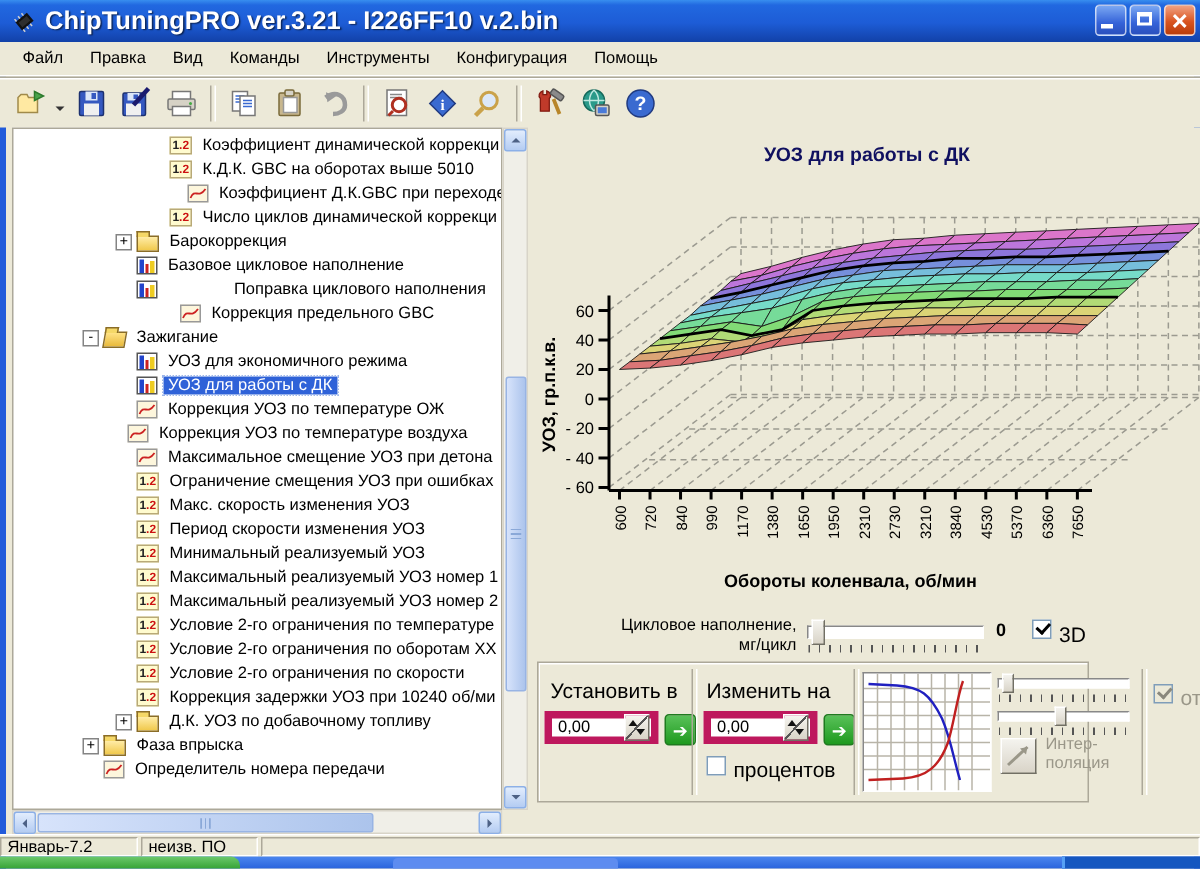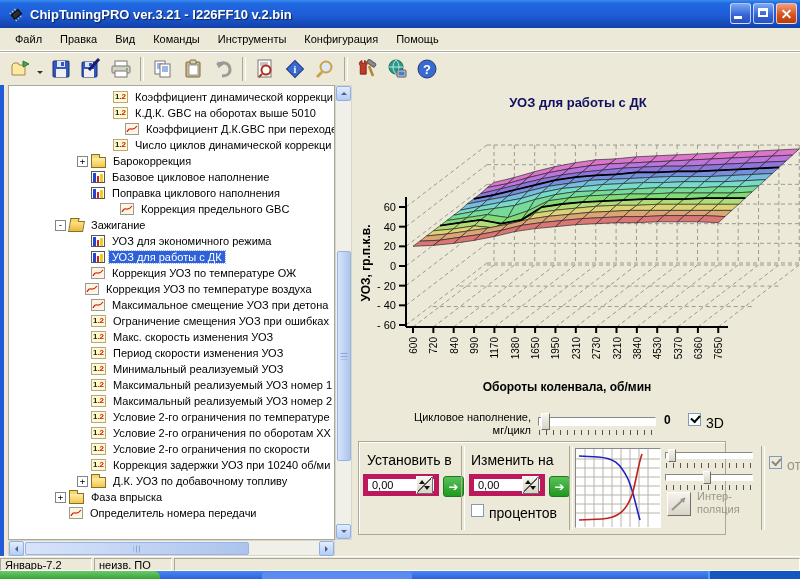--- a/index.html
+++ b/index.html
@@ -2,21 +2,21 @@
 <html><head>
 <meta charset="utf-8">
 <style>
   html,body{margin:0;padding:0;width:800px;height:579px;overflow:hidden;
     font-family:"Liberation Sans","DejaVu Sans",sans-serif;font-size:11px;background:#ece9d8;}
   .window{position:absolute;left:0;top:0;width:800px;height:579px;
     border-left:4px solid #225bda;border-right:4px solid #225bda;box-sizing:border-box;background:#ece9d8;}
   
   .titlebar{position:absolute;left:-4px;top:0;width:800px;height:28px;
     background:linear-gradient(180deg,#388eef 0%,#2168e0 12%,#1d5cd6 55%,#1241a8 100%);
-    display:flex;align-items:center;color:#fff;font-weight:bold;font-size:13px;}
+    display:flex;align-items:center;color:#fff;font-weight:bold;font-size:17px;}
   .titlebar .appicon{margin:0 5px 0 7px;width:18px;height:16px;flex:none}
   .titlebar .ttl{text-shadow:1px 1px 1px rgba(0,0,0,.6);white-space:nowrap}
   .winbtns{position:absolute;right:3px;top:3px;display:flex;gap:2px}
   .wbtn{width:21px;height:21px;border-radius:3px;border:1px solid #ffffffAA;box-sizing:border-box;
     background:linear-gradient(180deg,#7aa7f2,#3462d8 60%,#2a50bd);position:relative;cursor:pointer}
   .wbtn.close{background:linear-gradient(180deg,#f0a080,#d9541f 55%,#b93c0a);}
   .wbtn .mingl{position:absolute;left:3px;bottom:4px;width:8px;height:3px;background:#fff}
   .wbtn .maxgl{position:absolute;left:4px;top:4px;width:10px;height:9px;border:2px solid #fff;border-top-width:3px;box-sizing:border-box}
   .wbtn .x1,.wbtn .x2{position:absolute;left:4px;top:9px;width:11px;height:2px;background:#fff}
   .wbtn .x1{transform:rotate(45deg)}.wbtn .x2{transform:rotate(-45deg)}
@@ -310,21 +310,21 @@
           <span class="tlabel">Барокоррекция</span>
         </div>
         <div class="trow" style="padding-left: 82px;">
           <span class="ic icbars">
             <b class="b1"></b>
             <b class="b2"></b>
             <b class="b3"></b>
           </span>
           <span class="tlabel">Базовое цикловое наполнение</span>
         </div>
-        <div class="trow" style="padding-left: 82px;">
+        <div class="trow" style="padding-left: 82px; gap: 44px;">
           <span class="ic icbars">
             <b class="b1"></b>
             <b class="b2"></b>
             <b class="b3"></b>
           </span>
           <span class="tlabel">Поправка циклового наполнения</span>
         </div>
         <div class="trow" style="padding-left: 111px;">
           <span class="ic iccurve">
             <svg width="12" height="10">

